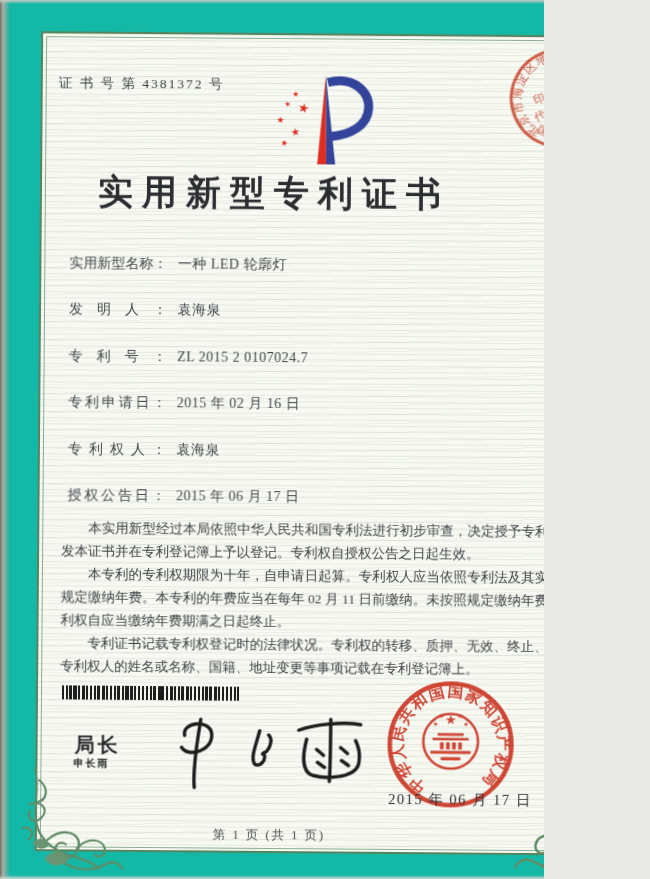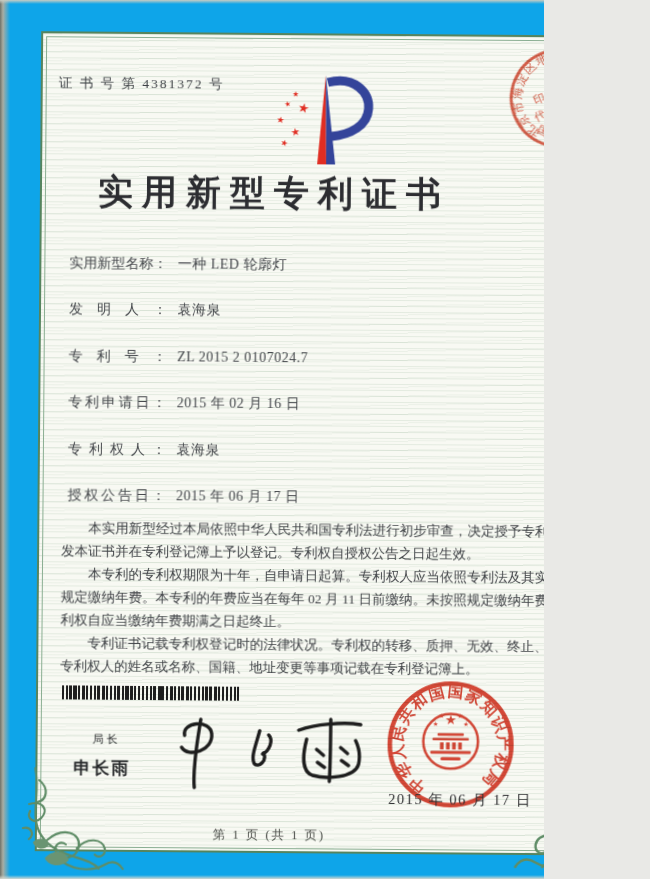--- a/index.html
+++ b/index.html
@@ -1,16 +1,16 @@
 <!DOCTYPE html>
 <html><head>
 <meta charset="utf-8">
 <style>
   html,body{margin:0;padding:0;background:#e9e9e6;}
-  .page{position:relative;width:544px;height:879px;background:#0ea5e9;overflow:hidden;
+  .page{position:relative;width:544px;height:879px;background:#14b8a6;overflow:hidden;
         font-family:"Liberation Serif","DejaVu Serif",serif;}
   .tilt{position:absolute;inset:0;transform:rotate(0.45deg);transform-origin:50% 50%;}
   
   .edge-left{position:absolute;left:0;top:0;bottom:0;width:10px;z-index:40;
     background:linear-gradient(90deg,#6e7269 0%,#a9ada2 30%,rgba(252,252,249,0) 100%);}
   .edge-top{position:absolute;left:0;top:0;right:0;height:4px;z-index:40;
     background:linear-gradient(180deg,#c9ccc2,rgba(252,252,249,0));}
   .edge-bottom{position:absolute;left:0;bottom:0;right:0;height:4px;z-index:40;
     background:linear-gradient(0deg,#d6d8d0,rgba(252,252,249,0));}
   
@@ -35,23 +35,23 @@
   .paras{position:absolute;left:62px;top:518px;width:528px;font-size:13.5px;line-height:23px;
     color:#404347;text-align:justify;}
   .paras p{margin:0;text-indent:2em;}
   
   .barcode{position:absolute;left:64px;top:687px;width:177px;height:14px;
     background:
       repeating-linear-gradient(90deg,#1d1d1d 0 2px,rgba(0,0,0,0) 2px 4px),
       repeating-linear-gradient(90deg,#1d1d1d 0 1px,rgba(0,0,0,0) 1px 7px),
       repeating-linear-gradient(90deg,#1d1d1d 0 1px,rgba(0,0,0,0) 1px 11px);}
   
-  .director-title{position:absolute;left:95px;top:733px;font-size:11px;font-weight:400;color:#26282a;
+  .director-title{position:absolute;left:77px;top:733px;font-size:20px;font-weight:700;color:#26282a;
     font-family:"Liberation Sans","DejaVu Sans",sans-serif;letter-spacing:3px;}
-  .director-name{position:absolute;left:76px;top:758px;font-size:17px;font-weight:700;color:#26282a;
+  .director-name{position:absolute;left:76px;top:758px;font-size:10px;font-weight:700;color:#26282a;
     font-family:"Liberation Sans","DejaVu Sans",sans-serif;letter-spacing:2px;}
   .sig-svg{position:absolute;left:165px;top:706px;width:212px;height:92px;}
   
   .seal-svg{position:absolute;left:377px;top:667px;width:152px;height:152px;
     mix-blend-mode:multiply;opacity:.93;}
   .seal-date{position:absolute;left:391px;top:789px;font-size:14.5px;letter-spacing:1.5px;color:#2e2f31;z-index:6;}
   .stamp-svg{position:absolute;left:483px;top:22px;width:148px;height:148px;
     transform:rotate(-24deg);mix-blend-mode:multiply;opacity:.92;z-index:6;}
   
   .page-footer{position:absolute;left:0;right:0;top:827px;text-align:center;font-size:12.5px;

